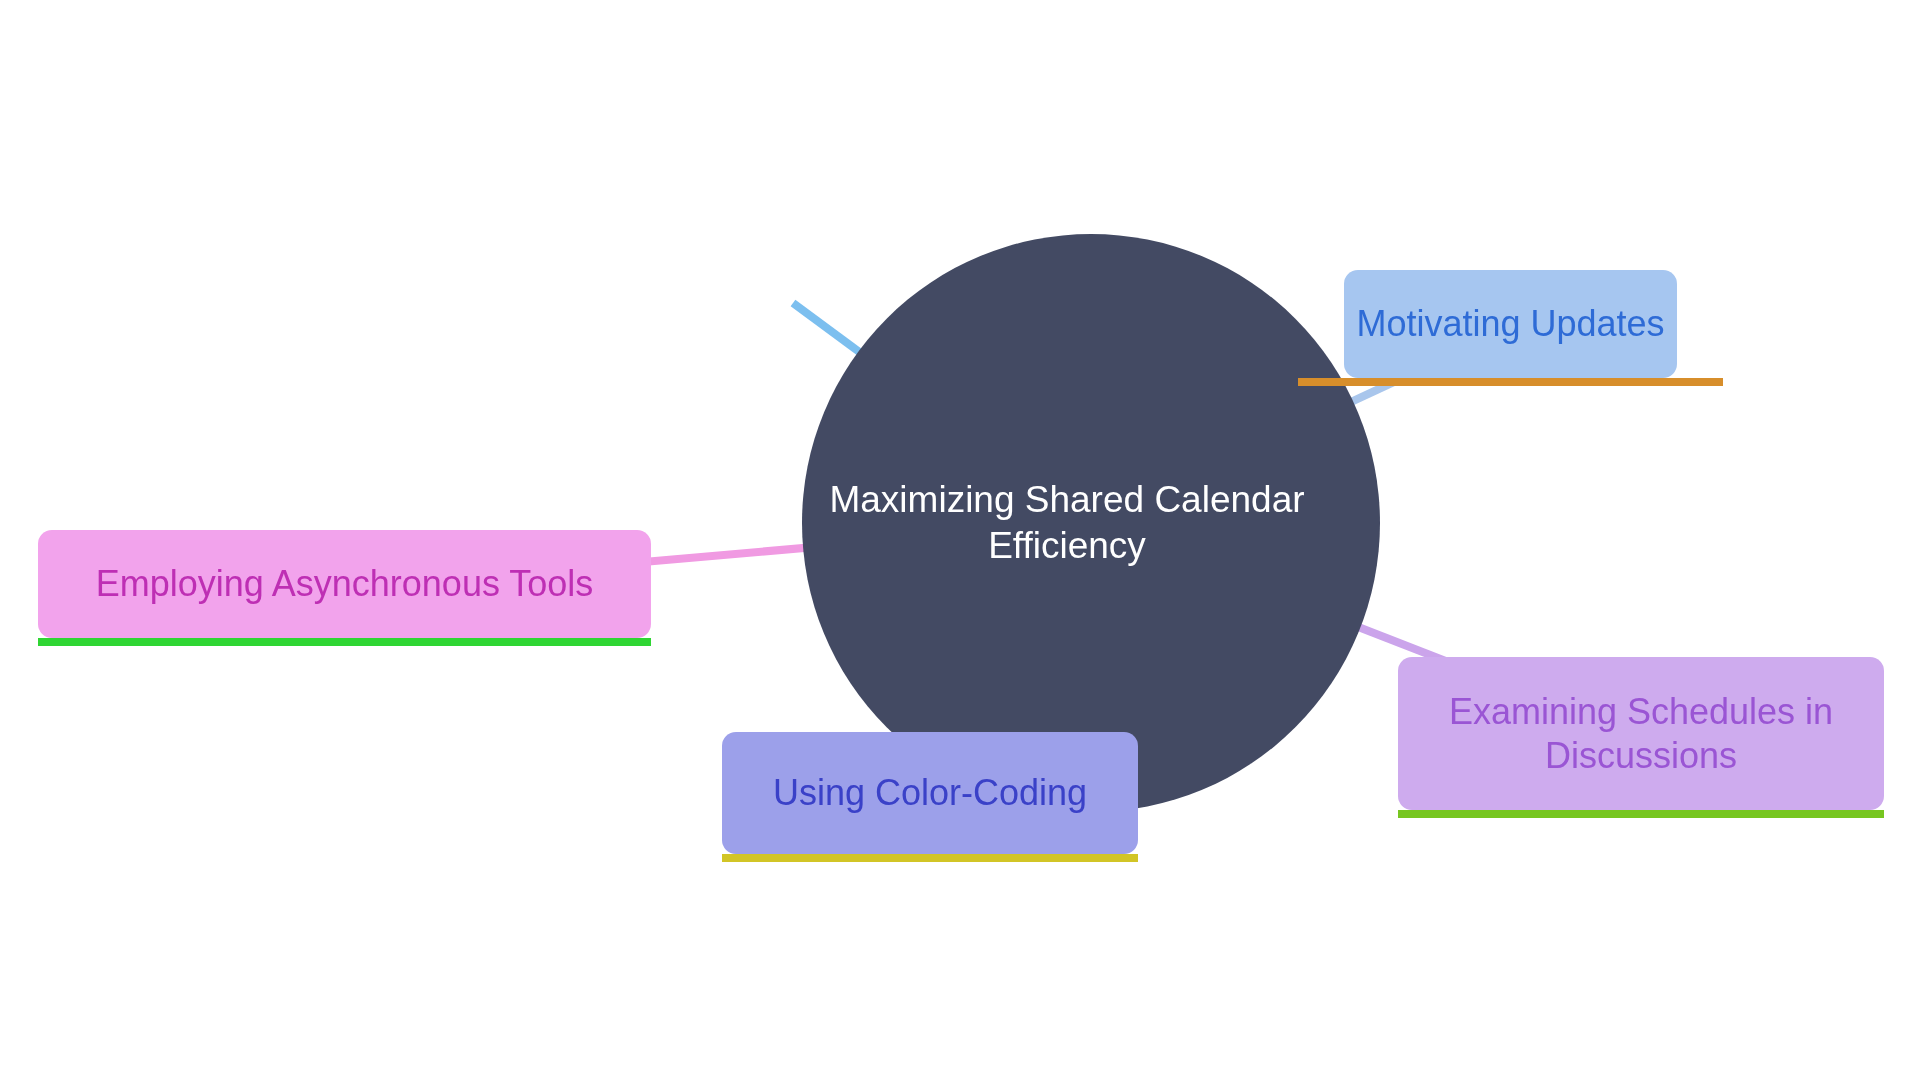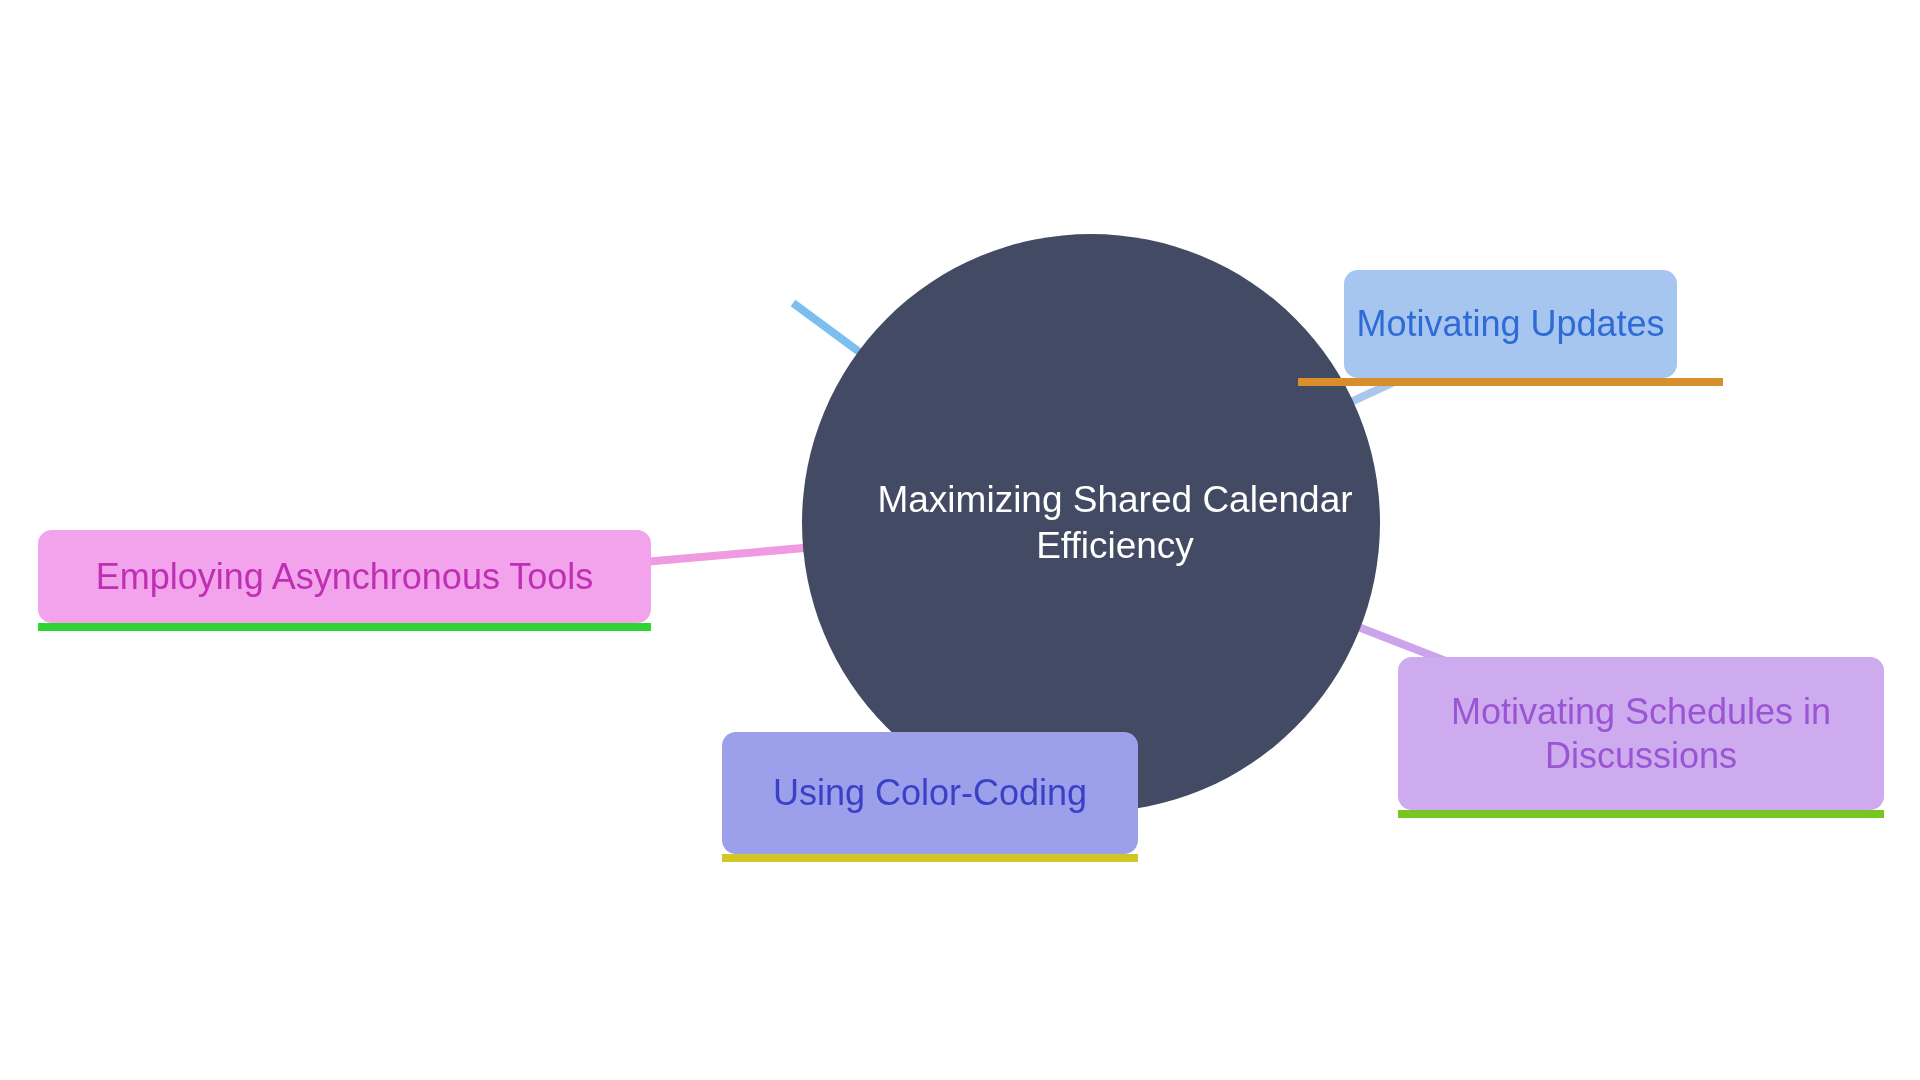--- a/index.html
+++ b/index.html
@@ -26,21 +26,21 @@
   .center-node {
     position: absolute;
     left: 802px;
     top: 234px;
     width: 578px;
     height: 578px;
     border-radius: 50%;
     z-index: 1;
     display: flex;
     align-items: center;
-    justify-content: flex-end;
+    justify-content: flex-start;
   }
   .center-label {
     width: 530px;
     text-align: center;
     font-size: 37px;
     line-height: 46px;
     font-weight: 400;
   }
   .node {
     position: absolute;
@@ -67,21 +67,21 @@
   }
   .node-underline {
     flex: 0 0 8px;
     height: 8px;
     width: 100%;
     background: var(--underline);
   }
   
   .node-0 { left: 543px;  top: 244px; width: 500px; height: 117px; }
   .node-1 { left: 1298px; top: 270px; width: 425px; height: 116px; align-items: center; }
-  .node-2 { left: 38px;   top: 530px; width: 613px; height: 101px; }
+  .node-2 { left: 38px;   top: 530px; width: 613px; height: 116px; }
   .node-3 { left: 722px;  top: 732px; width: 416px; height: 130px; }
   .node-4 { left: 1398px; top: 657px; width: 486px; height: 161px; }
 </style>
 </head>
 <body>
 
 <div class="canvas">
 
   <svg class="connectors" viewBox="0 0 1920 1080" xmlns="http://www.w3.org/2000/svg">
     <line x1="1091" y1="523" x2="793" y2="303" stroke-width="8" stroke="#7CBFEF"></line>
@@ -112,18 +112,18 @@
 
   <div class="node node-3" style="--fill: #9CA0EA; --text: #3A41C8; --underline: #D2C526;">
     <div class="node-body">
       <span class="node-label">Using Color-Coding</span>
     </div>
     <div class="node-underline"></div>
   </div>
 
   <div class="node node-4" style="--fill: #CEABEE; --text: #9A55D4; --underline: #77C621;">
     <div class="node-body">
-      <span class="node-label">Motivating Schedules in Discussions</span>
+      <span class="node-label">Examining Schedules in Discussions</span>
     </div>
     <div class="node-underline"></div>
   </div>
 
 </div>
 
 </body></html>

